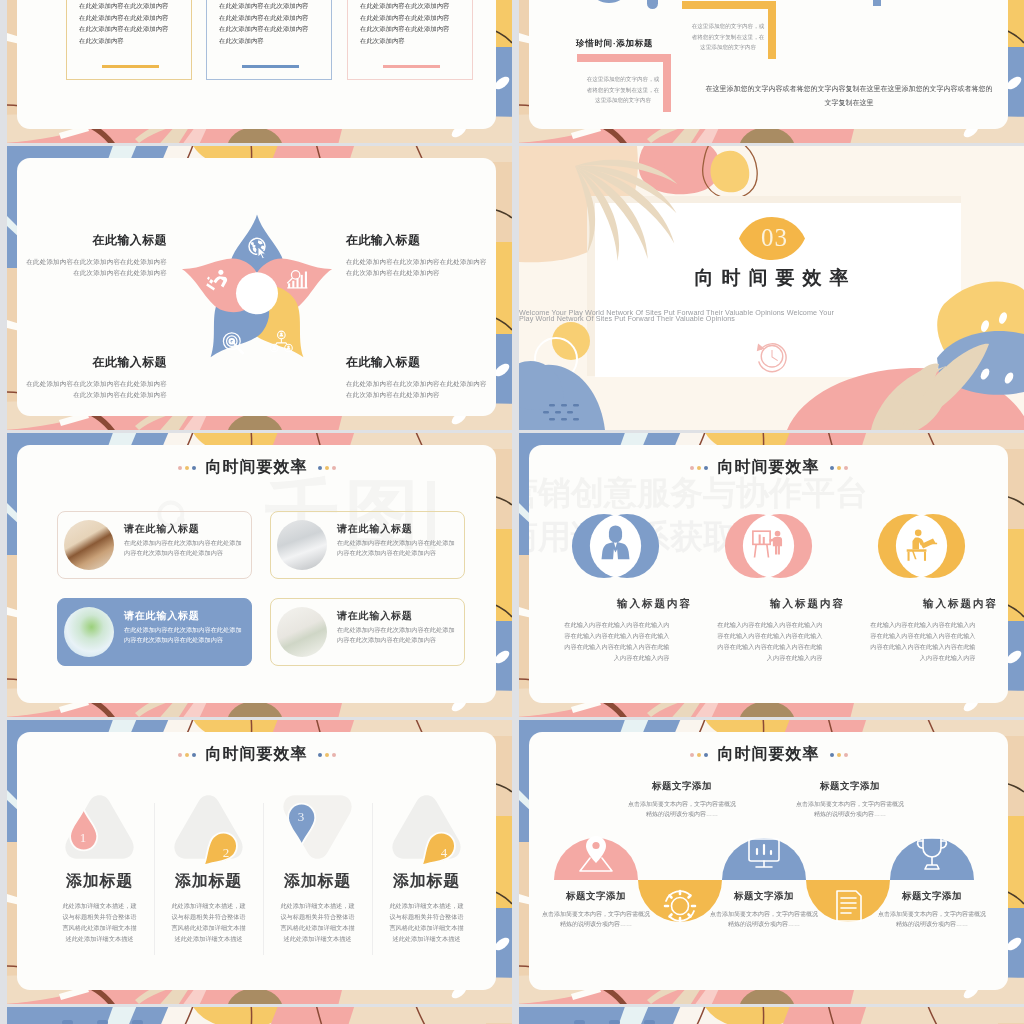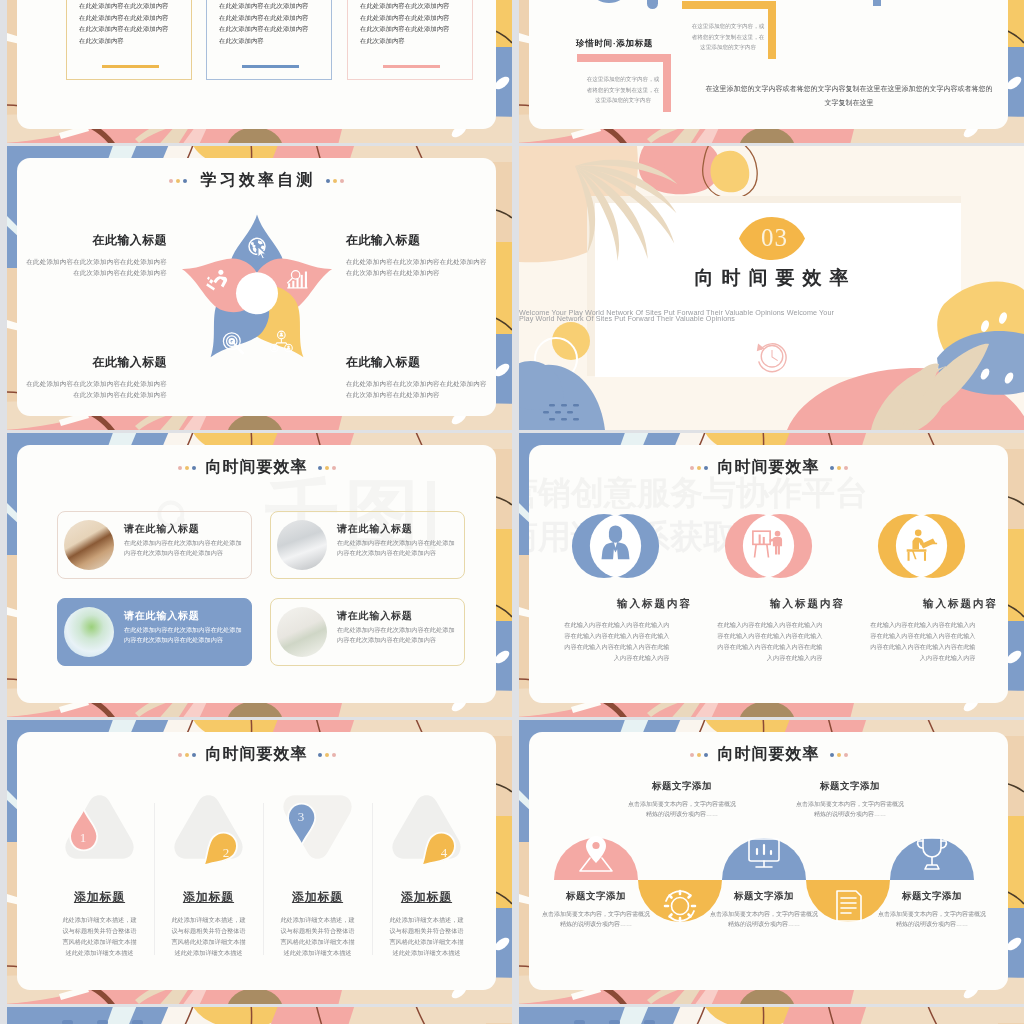--- a/index.html
+++ b/index.html
@@ -54,22 +54,22 @@
       font-family:"Liberation Serif","DejaVu Serif",serif;letter-spacing:2px;text-indent:2px;}
   .vb{margin:8px auto 0;width:108px;font-size:6.2px;line-height:11px;color:#85878b;}
   .wm2{position:absolute;left:-24px;top:26px;width:440px;opacity:.085;}
   .wm2-l1{font-size:33px;line-height:44px;font-weight:bold;color:#8d8d8d;letter-spacing:0px;}
   .wm2-l2{font-size:33px;line-height:44px;font-weight:bold;color:#8d8d8d;letter-spacing:0px;}
 
   .tcol{position:absolute;top:57px;width:105px;text-align:center;}
   .tsvg{display:block;margin:0 auto;width:83px;height:76px;}
   .tnum{position:absolute;width:18px;text-align:center;font-size:13px;color:#fff;opacity:.85;
         font-family:"Liberation Serif","DejaVu Serif",serif;}
-  .tt{margin-top:24px;font-size:12px;font-weight:bold;color:#3a3b3d;
-      font-family:"Liberation Serif","DejaVu Serif",serif;letter-spacing:.8px;text-decoration:underline;}
+  .tt{margin-top:6px;font-size:16px;font-weight:bold;color:#3a3b3d;
+      font-family:"Liberation Serif","DejaVu Serif",serif;letter-spacing:.8px;}
   .tb{margin:8px auto 0;width:80px;font-size:6.2px;line-height:11px;color:#85878b;}
   .tdiv{position:absolute;left:-2px;top:14px;width:1px;height:152px;background:#eeeeee;}
 
   .semi{position:absolute;left:0;top:60px;width:479px;height:180px;}
   .sct{position:absolute;width:144px;text-align:center;}
   .sc-t{font-size:9.5px;font-weight:bold;color:#3a3b3d;letter-spacing:.5px;}
   .sc-b{margin:6px auto 0;width:112px;font-size:6px;line-height:10px;color:#85878b;}
 
   .cbox{position:absolute;top:96px;width:124px;height:111px;border:1px solid #e9cf93;}
   .cbl{position:absolute;left:12px;top:32px;font-size:6.4px;line-height:11.5px;color:#3d3e40;white-space:nowrap;}
@@ -221,33 +221,20 @@
       </div>
       <div class="tl-foot">在这里添加您的文字内容或者将您的文字内容复制在这里在这里添加您的文字内容或者将您的文字复制在这里</div>
     </div>
   </div>
 
   <div class="panel" style="left:7px;top:146px">
     <svg class="bg" viewBox="0 0 505 284" preserveAspectRatio="none">
         <use href="#bgA" width="505" height="284"></use>
       </svg>
     <div class="card">
-      <div class="sl-title" style="top:12px">
-        <span class="dots3 l">
-            <i style="background:#e8b3ad"></i>
-            <i style="background:#eec069"></i>
-            <i style="background:#5f7fae"></i>
-          </span>
-        <span class="ttl t-main t-wide">学习效率自测</span>
-        <span class="dots3 r">
-            <i style="background:#5f7fae"></i>
-            <i style="background:#eec069"></i>
-            <i style="background:#e8b3ad"></i>
-          </span>
-      </div>
 
       <svg class="flower" viewBox="0 0 200 200">
         <path d="M100 10 C 107 34 132 52 132 72 C 132 92 118 107 100 107 C 82 107 68 92 68 72 C 68 52 93 34 100 10 Z" fill="#7e9dc9"></path>
         <path d="M100 10 C 107 34 132 52 132 72 C 132 92 118 107 100 107 C 82 107 68 92 68 72 C 68 52 93 34 100 10 Z" transform="rotate(72 100 104)" fill="#f4a9a4"></path>
         <path d="M100 10 C 107 34 132 52 132 72 C 132 92 118 107 100 107 C 82 107 68 92 68 72 C 68 52 93 34 100 10 Z" transform="rotate(144 100 104)" fill="#f6c967"></path>
         <path d="M100 10 C 107 34 132 52 132 72 C 132 92 118 107 100 107 C 82 107 68 92 68 72 C 68 52 93 34 100 10 Z" transform="rotate(216 100 104)" fill="#7e9dc9"></path>
         <path d="M100 10 C 107 34 132 52 132 72 C 132 92 118 107 100 107 C 82 107 68 92 68 72 C 68 52 93 34 100 10 Z" transform="rotate(288 100 104)" fill="#f4a9a4"></path>
 
         <g transform="translate(100,48) scale(0.52)" fill="#ffffff">
           <path d="M0,-20 A20,20 0 1,0 0,20 A20,20 0 1,0 0,-20 Z M0,-16.5 A16.5,16.5 0 1,1 0,16.5 A16.5,16.5 0 1,1 0,-16.5 Z"></path>

